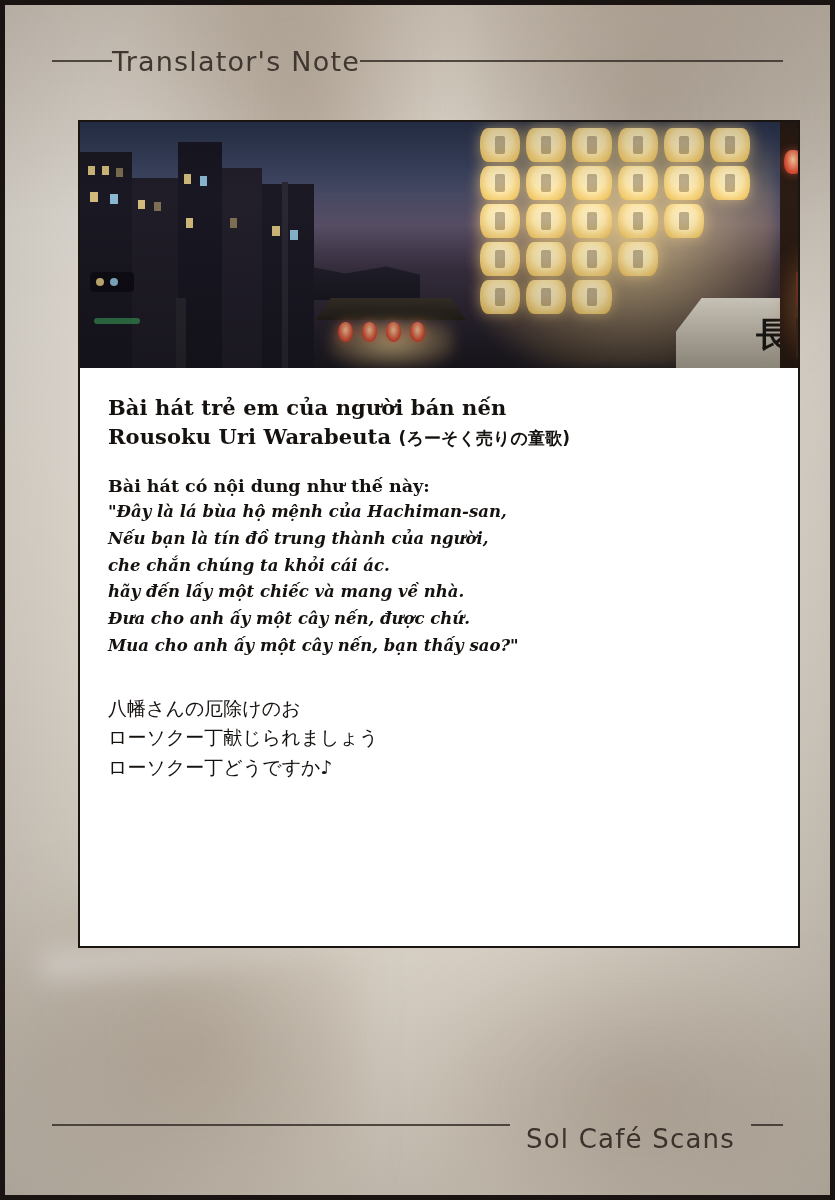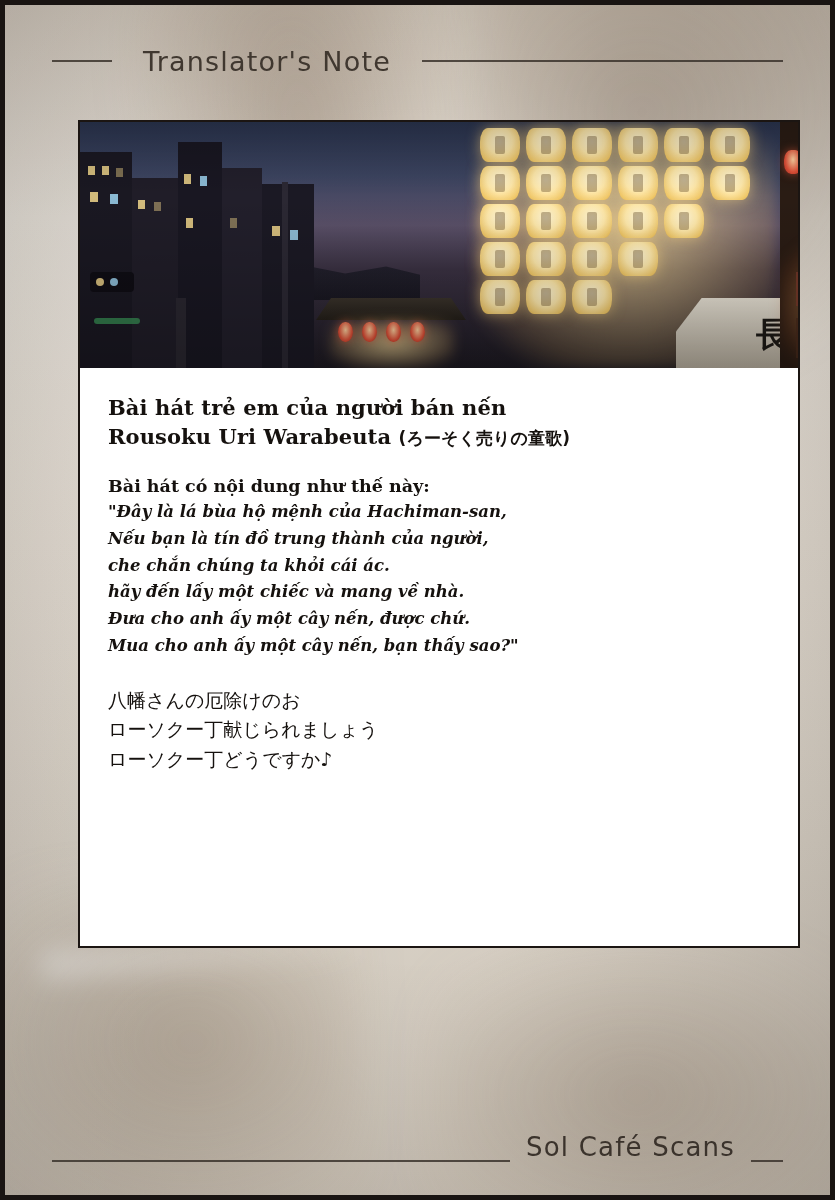--- a/index.html
+++ b/index.html
@@ -67,21 +67,21 @@
     pointer-events: none;
   }
 
   
   .header {
     position: absolute;
     top: 42px; left: 52px; right: 52px;
     height: 38px;
     display: flex;
     align-items: center;
-    gap: 31px;
+    gap: 0;
   }
   .rule {
     height: 2px;
     background: #3a322c;
     opacity: 0.85;
   }
   .rule-left  { width: 60px; }
   .rule-right { flex: 1 1 auto; }
   .header-title {
     font-size: 27px;
@@ -91,21 +91,21 @@
     font-weight: 400;
     white-space: nowrap;
   }
 
   
   .footer {
     position: absolute;
     bottom: 38px; left: 52px; right: 52px;
     height: 38px;
     display: flex;
-    align-items: flex-end;
+    align-items: flex-start;
     gap: 16px;
   }
   .footer .rule-left { flex: 1 1 auto; width: auto; }
   .footer .rule-right { width: 32px; flex: 0 0 32px; }
   .footer-title {
     font-size: 26px;
     letter-spacing: 1.2px;
     color: #3b332c;
     font-family: "DejaVu Sans", sans-serif;
     white-space: nowrap;
@@ -244,21 +244,21 @@
     line-height: 1.45;
   }
   .verse {
     font-family: "DejaVu Serif", serif;
     font-weight: 700;
     font-style: italic;
     font-size: 16.5px;
     line-height: 1.62;
   }
   .jp-block {
-    margin-top: 26px;
+    margin-top: 34px;
     font-family: "DejaVu Sans", sans-serif;
     font-size: 19px;
     line-height: 1.55;
     color: #15110e;
   }
 </style>
 </head>
 <body>
 
 <div id="page">

